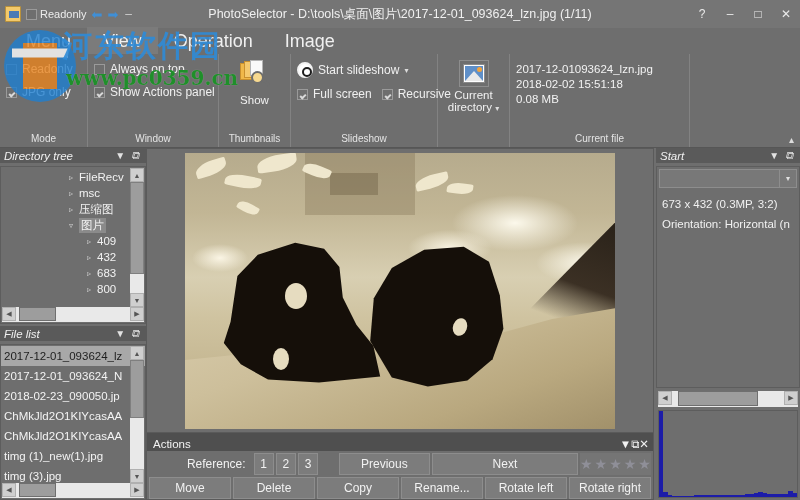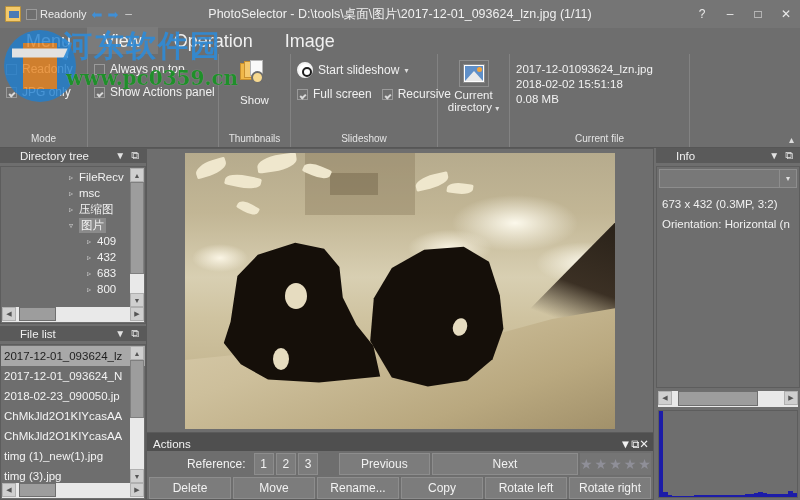--- a/index.html
+++ b/index.html
@@ -158,21 +158,21 @@
     padding-top: 4px; white-space: nowrap;
   }
   .collapse-ribbon {
     position: absolute; right: 6px; bottom: 2px; font-size: 10px; color: #dcdcdc;
   }
 
   
   .panel { position: absolute; background: #6e6e6e; }
   .panel-hdr {
     height: 15px; background: #5a5a5a; display: flex; align-items: center;
-    padding: 0 4px 0 20px; font-size: 11.5px; color: #f0f0f0;
+    padding: 0 4px 0 4px; font-size: 11.5px; color: #f0f0f0; font-style: italic;
   }
   .panel-hdr .sp { flex: 1; }
   .panel-hdr .hb { font-size: 10px; color: #e2e2e2; padding: 0 3px; }
   .panel-hdr .pin { font-size: 11px; color: #e2e2e2; padding: 0 3px; }
 
   .panel-body {
     position: absolute; left: 0; right: 0; top: 18px; bottom: 0;
     border: 1px solid #5d5d5d; background: #6e6e6e; overflow: hidden;
   }
 
@@ -417,20 +417,21 @@
           <div class="rchk">
             <span class="cbox"></span>
             <span>Always on top</span>
           </div>
           <div class="rchk">
             <span class="cbox checked"></span>
             <span>Show Actions panel</span>
           </div>
         </div>
       </div>
+      <div class="rgroup-title">Window</div>
     </div>
 
     <div class="rgroup" style="width:72px">
       <div class="rgroup-body" style="justify-content:center">
         <div class="bigbtn">
           <div class="glyph ic-thumbs">
             <span class="p p1"></span>
               <span class="p p2"></span>
               <span class="p p3"></span>
             <span class="mag"></span>
@@ -604,21 +605,21 @@
       <div class="leaf lf3"></div>
       <div class="leaf lf4"></div>
       <div class="leaf lf5"></div>
       <div class="leaf lf6"></div>
       <div class="leaf lf7"></div>
     </div>
   </div>
 
   <div class="panel" style="left:656px;top:148px;width:144px;height:240px">
     <div class="panel-hdr">
-      <span>Info</span>
+      <span>Start</span>
       <span class="sp"></span>
       <span class="hb">▼</span>
       <span class="pin">⧉</span>
     </div>
     <div class="panel-body">
       <div class="infocombo">
         <span style="padding-left:4px;font-size:11px"></span>
         <span class="dd">▾</span>
       </div>
       <div class="infotext">
@@ -690,24 +691,24 @@
       <div class="stars" style="width:78px">
         <span>★</span>
         <span>★</span>
         <span>★</span>
         <span>★</span>
         <span>★</span>
       </div>
     </div>
 
     <div class="act-row">
+      <div class="abtn" style="width:83px">Move</div>
       <div class="abtn" style="width:83px">Delete</div>
-      <div class="abtn" style="width:83px">Move</div>
+      <div class="abtn" style="width:83px">Copy</div>
       <div class="abtn" style="width:83px">Rename...</div>
-      <div class="abtn" style="width:83px">Copy</div>
       <div class="abtn" style="width:83px">Rotate left</div>
       <div class="abtn" style="width:83px">Rotate right</div>
     </div>
   </div>
 
   <div class="wm wm-logo">
     <div class="wm-logo-inner"></div>
     <div class="wm-logo-bar"></div>
   </div>
   <div class="wm wm-cn">河东软件园</div>

